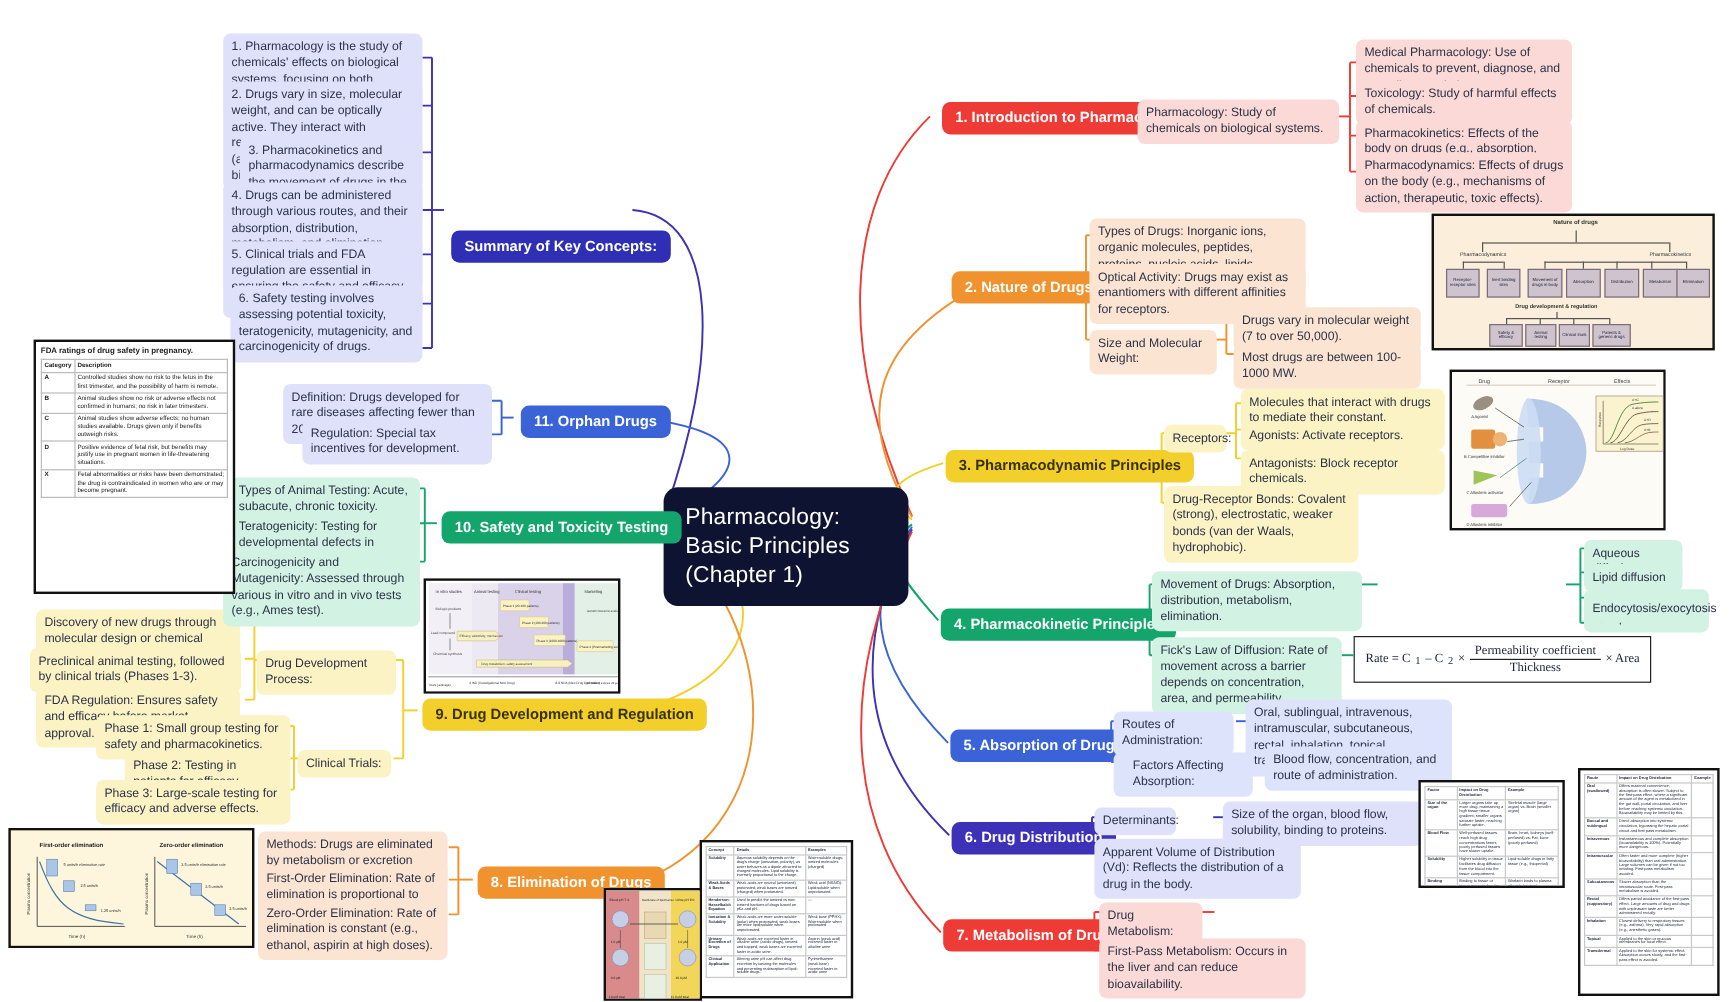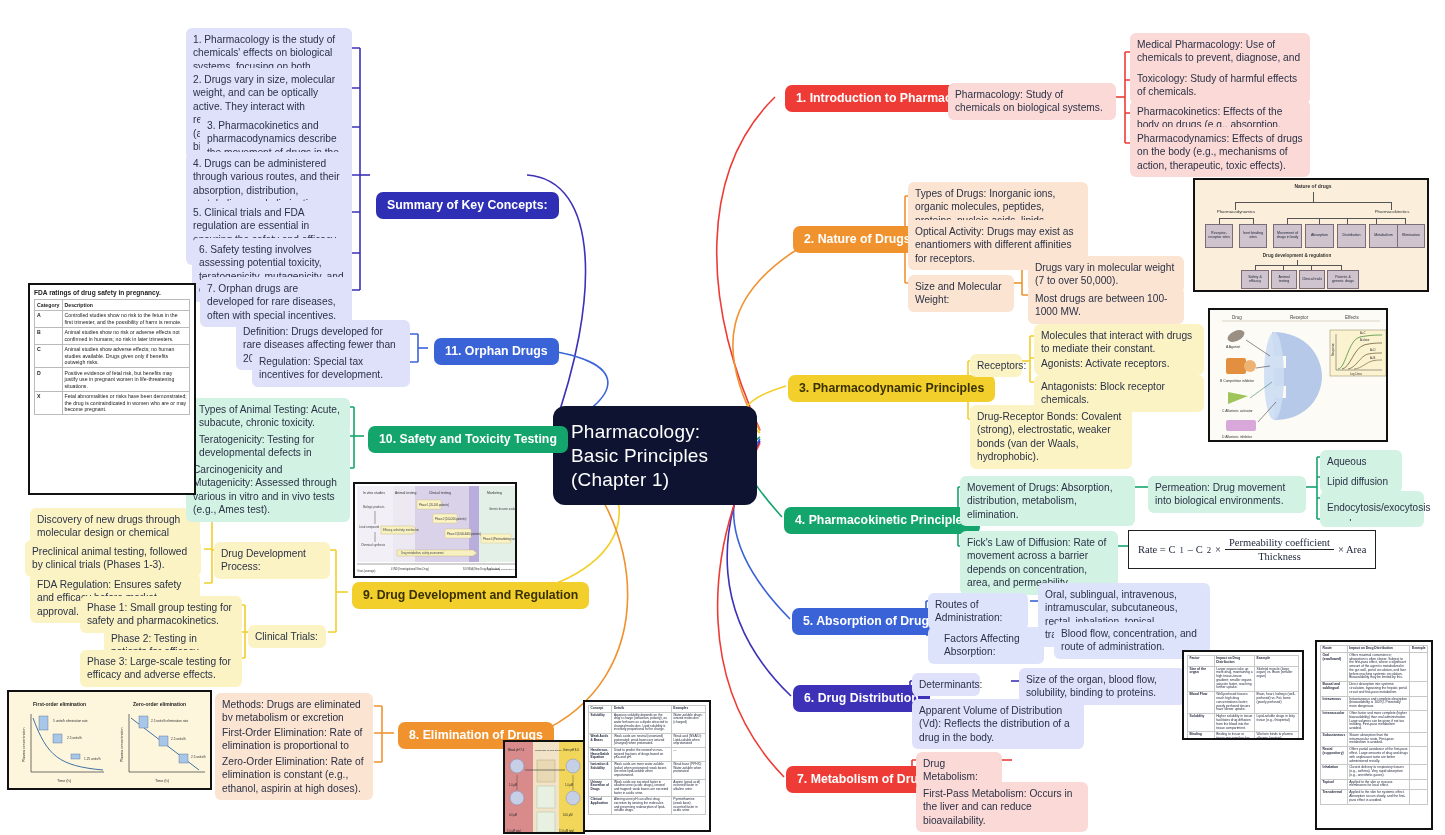--- a/index.html
+++ b/index.html
@@ -191,21 +191,20 @@
 
   <div class="node pill c-yellow" style="left:788px; top:375px;">3. Pharmacodynamic Principles</div>
   <div class="node leaf l-yellow" style="left:970px; top:354px; width:52px;">Receptors:</div>
   <div class="node leaf l-yellow" style="left:1034px; top:324px; width:170px;">Molecules that interact with drugs to mediate their constant.</div>
   <div class="node leaf l-yellow" style="left:1034px; top:352px; width:170px;">Agonists: Activate receptors.</div>
   <div class="node leaf l-yellow" style="left:1034px; top:375px; width:170px;">Antagonists: Block receptor chemicals.</div>
   <div class="node leaf l-yellow" style="left:970px; top:405px; width:162px;">Drug-Receptor Bonds: Covalent (strong), electrostatic, weaker bonds (van der Waals, hydrophobic).</div>
 
   <div class="node pill c-green" style="left:784px; top:507px;">4. Pharmacokinetic Principles</div>
   <div class="node leaf l-green" style="left:960px; top:476px; width:175px;">Movement of Drugs: Absorption, distribution, metabolism, elimination.</div>
-  <div class="node leaf l-green" style="left:1148px; top:476px; width:158px;">Permeation: Drug movement into biological environments.</div>
   <div class="node leaf l-green sm" style="left:1320px; top:450px; width:82px;">Aqueous diffusion</div>
   <div class="node leaf l-green sm" style="left:1320px; top:470px; width:82px;">Lipid diffusion</div>
   <div class="node leaf l-green sm" style="left:1320px; top:491px; width:104px;">Special carrier transport</div>
   <div class="node leaf l-green sm" style="left:1320px; top:496px; width:100px;">Endocytosis/exocytosis</div>
   <div class="node leaf l-green" style="left:960px; top:531px; width:158px;">Fick's Law of Diffusion: Rate of movement across a barrier depends on concentration, area, and permeability.</div>
 
   <div class="formula" style="left:1128px; top:530px;">
     <span>Rate = C</span>
       <sub>1</sub>
       <span> – C</span>
@@ -257,21 +256,20 @@
   <div class="node leaf l-indigo" style="left:236px; top:320px; width:174px;">Definition: Drugs developed for rare diseases affecting fewer than 200,000 people in the U.S.</div>
   <div class="node leaf l-indigo" style="left:252px; top:350px; width:158px;">Regulation: Special tax incentives for development.</div>
 
   <div class="node pill c-dkblue" style="left:376px; top:178px;margin-top:14px;">Summary of Key Concepts:</div>
   <div class="node leaf l-indigo" style="left:186px; top:28px; width:166px;">1. Pharmacology is the study of chemicals' effects on biological systems, focusing on both therapeutic and toxic effects.</div>
   <div class="node leaf l-indigo" style="left:186px; top:68px; width:166px;">2. Drugs vary in size, molecular weight, and can be optically active. They interact with receptors to either activate (agonists) or inhibit (antagonists) biological processes.</div>
   <div class="node leaf l-indigo" style="left:200px; top:114px; width:152px;">3. Pharmacokinetics and pharmacodynamics describe the movement of drugs in the body and their effects, respectively.</div>
   <div class="node leaf l-indigo" style="left:186px; top:152px; width:166px;">4. Drugs can be administered through various routes, and their absorption, distribution, metabolism, and elimination determine their efficacy and duration of action.</div>
   <div class="node leaf l-indigo" style="left:186px; top:201px; width:166px;">5. Clinical trials and FDA regulation are essential in ensuring the safety and efficacy of new drugs.</div>
   <div class="node leaf l-indigo" style="left:192px; top:238px; width:160px;">6. Safety testing involves assessing potential toxicity, teratogenicity, mutagenicity, and carcinogenicity of drugs.</div>
-  <div class="node leaf l-indigo" style="left:200px; top:277px; width:152px;">7. Orphan drugs are developed for rare diseases, often with special incentives.</div>
 
   <div class="tbl" style="left:28px; top:283px; width:168px; height:212px;">
     <h4>FDA ratings of drug safety in pregnancy.</h4>
     <table>
       <thead>
         <tr>
           <th>Category</th>
           <th>Description</th>
         </tr>
       </thead>

